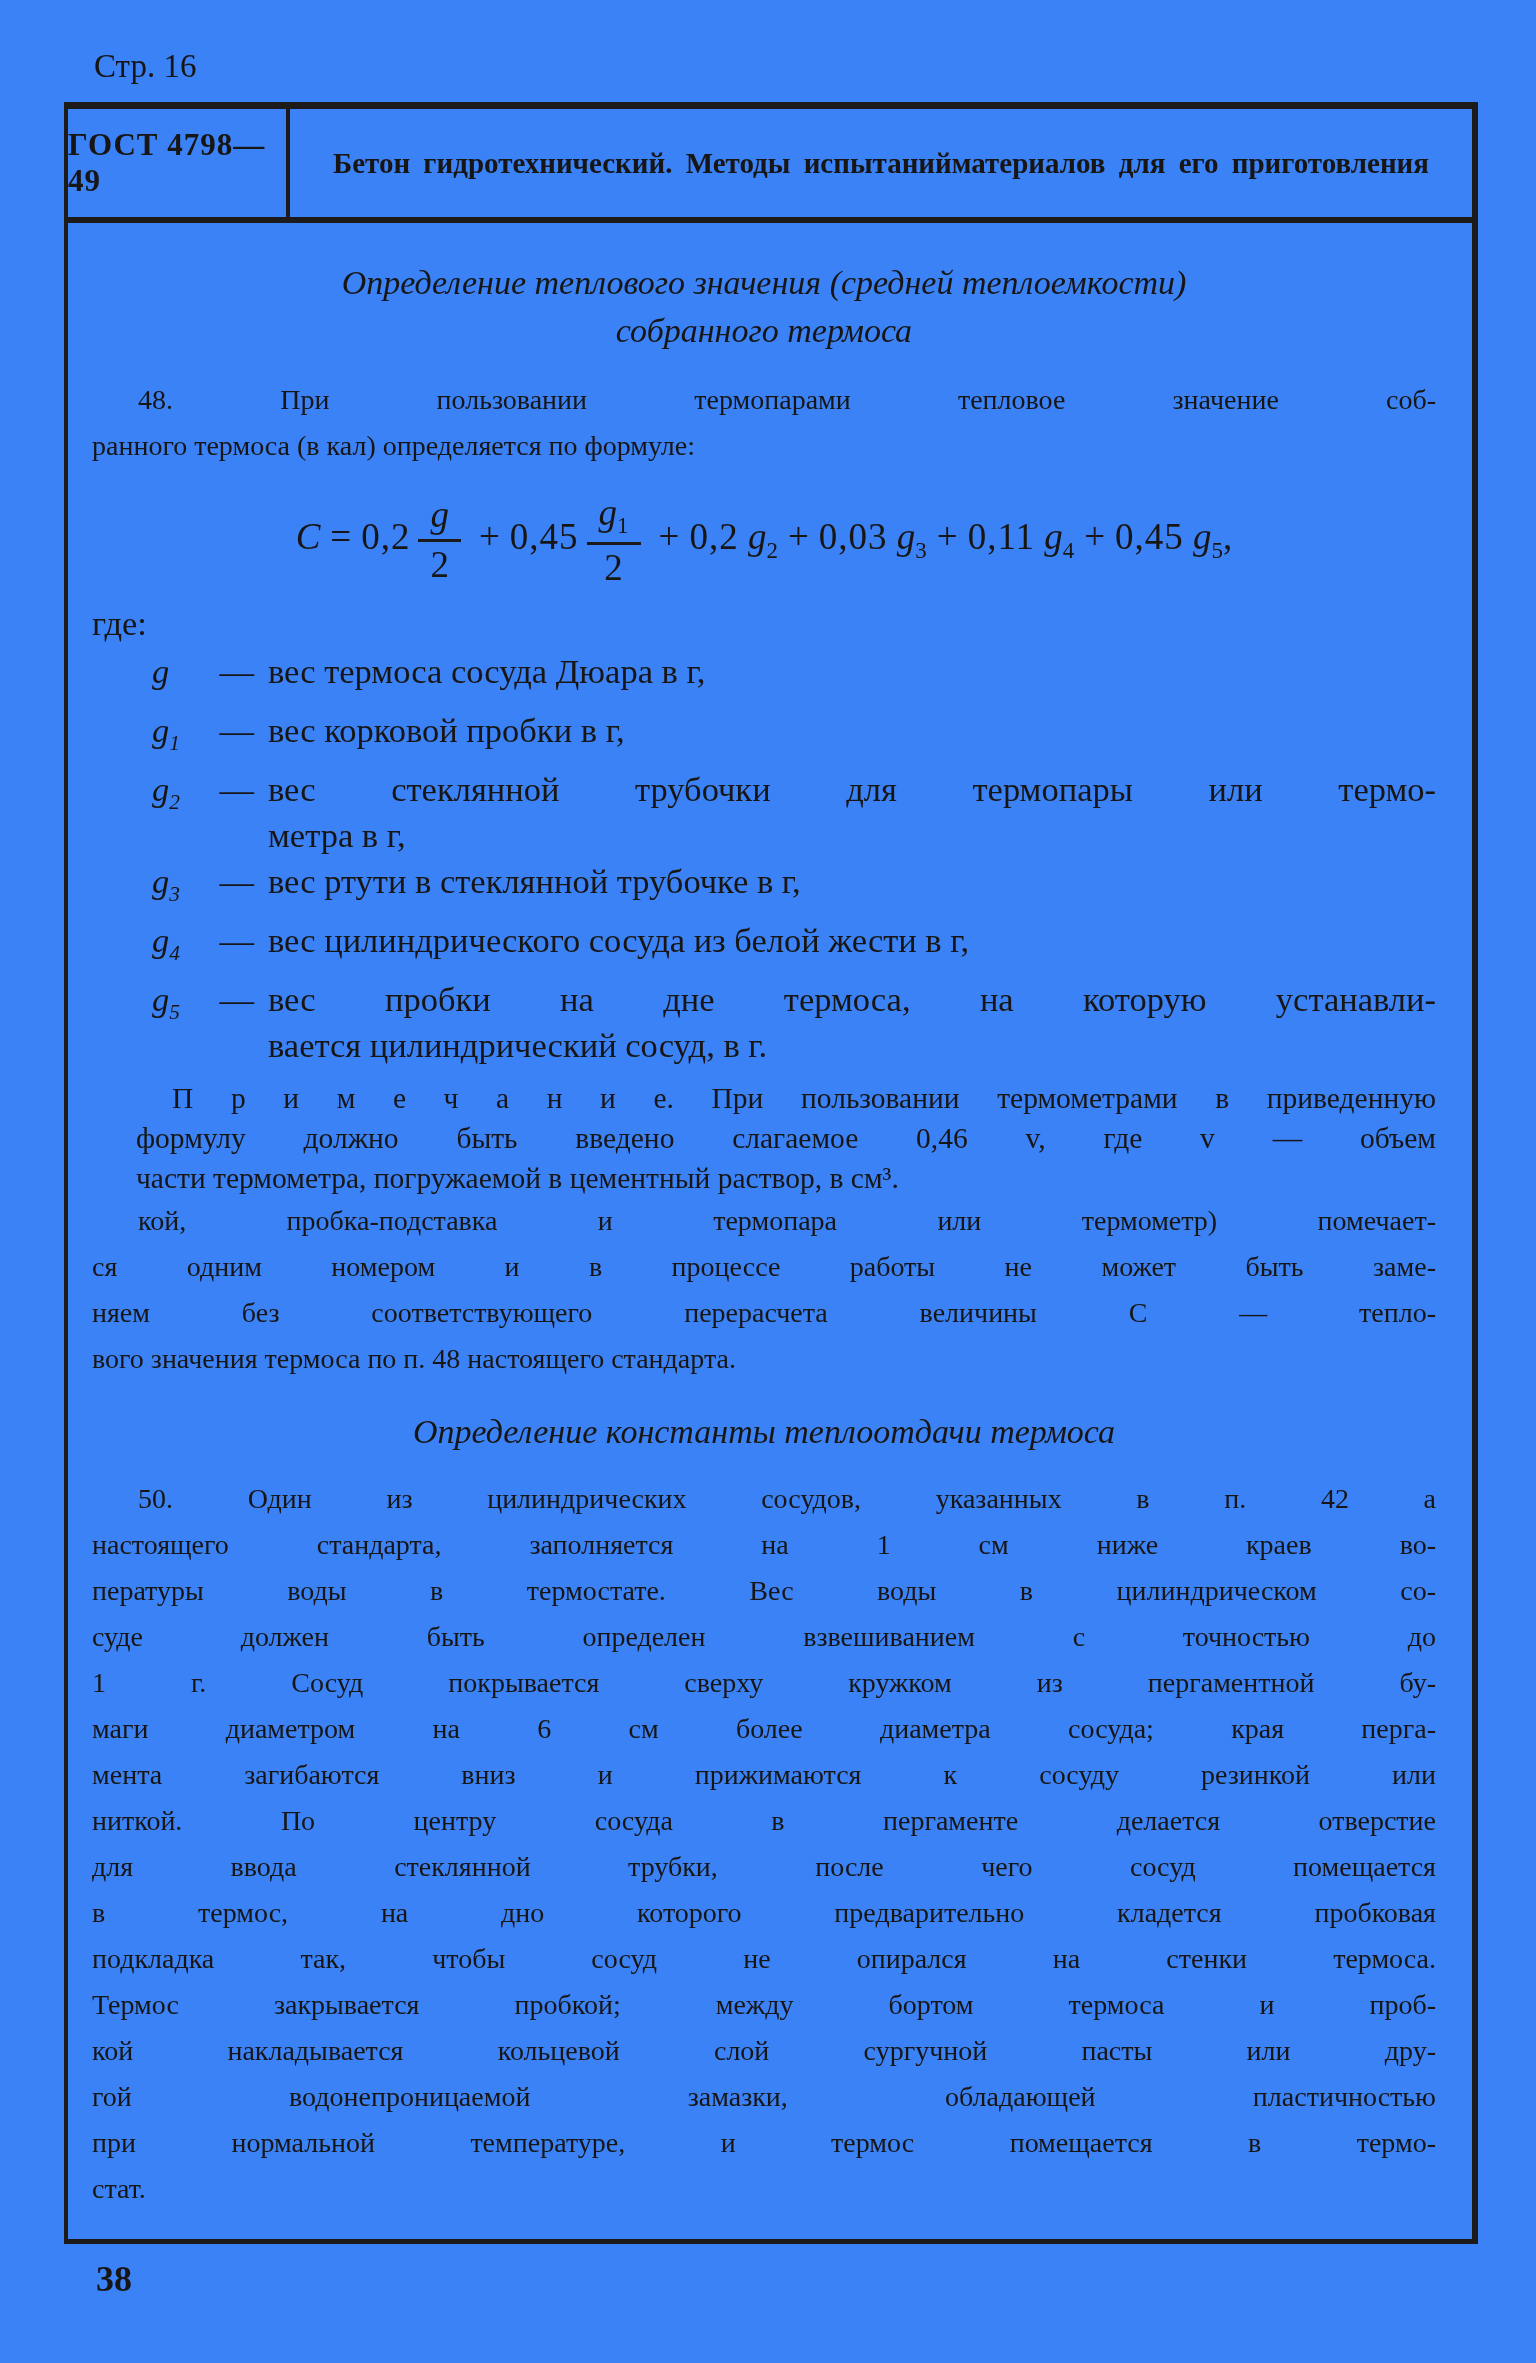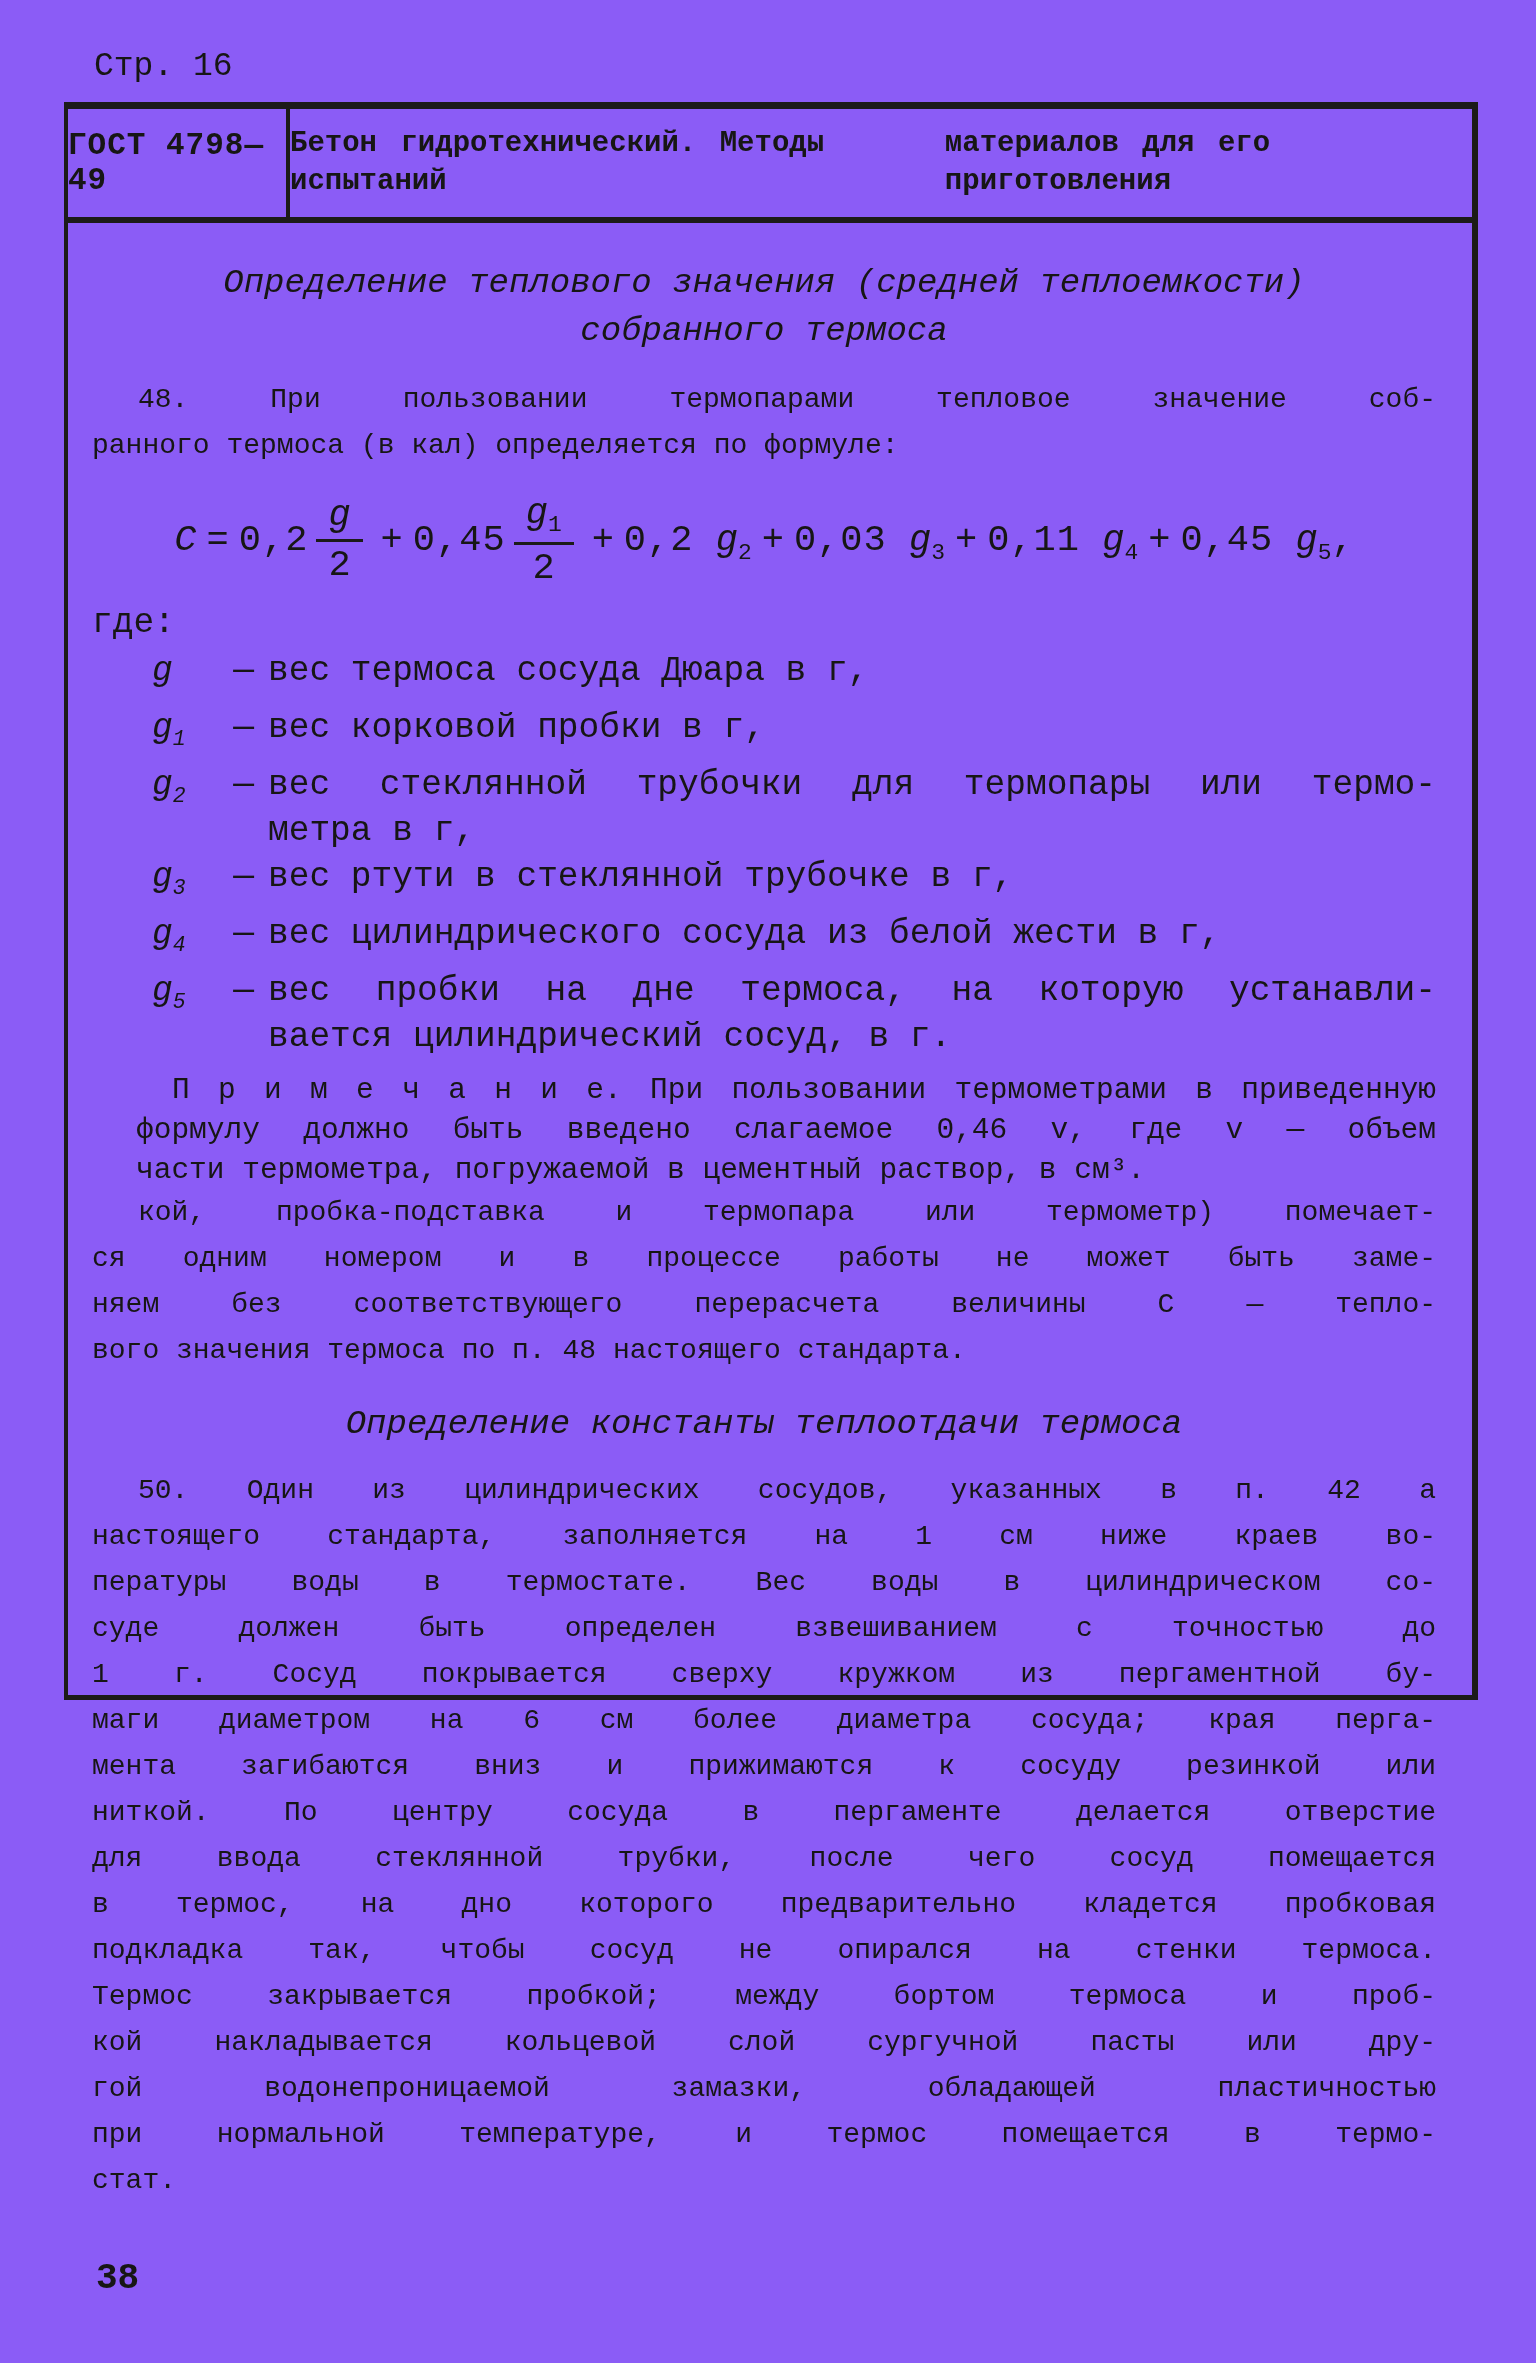--- a/index.html
+++ b/index.html
@@ -1,26 +1,26 @@
 <!DOCTYPE html>
 <html><head>
 <meta charset="utf-8">
 <style>
   html,body { margin:0; padding:0; }
   body { background:#e8e6e0; }
   .page {
     position:relative; width:1536px; height:2363px;
-    background:#8b5cf6; color:#171615; overflow:hidden;
-    font-family:Liberation Mono, monospace;
+    background:#3b82f6; color:#171615; overflow:hidden;
+    font-family:Liberation Serif, serif;
   }
   .page-label-top { position:absolute; left:94px; top:48px; font-size:33px; }
   .page-number { position:absolute; left:96px; top:2258px; font-size:36px; font-weight:bold; }
 
   .frame {
-    position:absolute; left:64px; top:102px; width:1414px; height:1598px;
+    position:absolute; left:64px; top:102px; width:1414px; height:2142px;
     box-sizing:border-box;
     border-top:7px solid #1c1b19; border-left:4px solid #1c1b19;
     border-right:6px solid #1c1b19; border-bottom:5px solid #1c1b19;
   }
   .header-row { display:flex; border-bottom:6px solid #1c1b19; height:108px; }
   .gost-cell {
     width:218px; flex:0 0 auto; border-right:4px solid #1c1b19;
     display:flex; align-items:center; justify-content:center;
     font-weight:bold; font-size:31px; letter-spacing:1px;
   }

